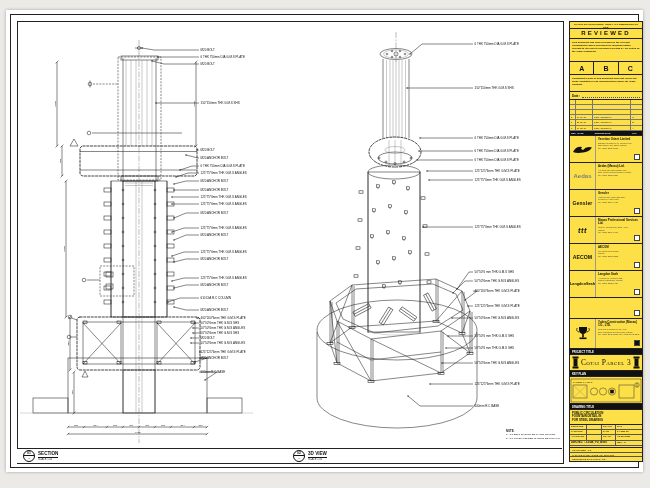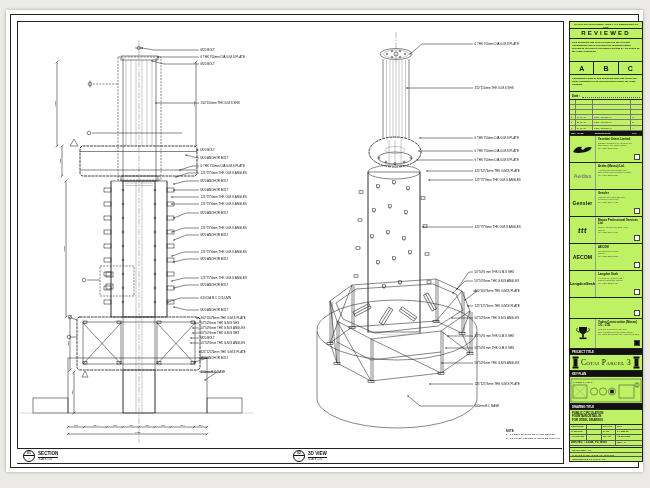--- a/index.html
+++ b/index.html
@@ -24,21 +24,21 @@
   .vg1{left:6px}.vg2{left:276px}
   .bub{width:10px;height:10px;border:1px solid #111;border-radius:50%;font-size:3.4px;font-weight:700;
        display:flex;flex-direction:column;align-items:stretch;text-align:center;line-height:1.3}
   .bub .n{border-bottom:1px solid #111}
   .vt{font-size:4.6px;font-weight:700;border-bottom:1px solid #111;line-height:1.2}
   .vs{font-size:2.6px;color:#222}
   .note{position:absolute;left:500px;top:420px;width:58px;font-size:2.5px;line-height:1.25;color:#111}
   .note b{font-size:2.7px}
   
   .tblock{position:absolute;left:563px;top:11px;width:74px;height:441px;border:1px solid #222;
-          display:flex;flex-direction:column;background:#bef264;box-sizing:border-box}
+          display:flex;flex-direction:column;background:#fde047;box-sizing:border-box}
   .tb{border-bottom:1px solid #222;box-sizing:border-box;position:relative;flex-shrink:0}
   .pre{white-space:pre-line}
   .micro{font-size:2.35px;line-height:1.2;padding:1px 2px}
   .rvhead{font-size:6px;font-weight:700;letter-spacing:2.2px;text-align:center;line-height:9px}
   .para{font-size:2.45px;font-weight:600;line-height:1.25;padding:1.5px 2px}
   .abc{display:flex;height:13px}
   .abc div{flex:1;border-right:1px solid #222;display:flex;align-items:center;justify-content:center;
            font-size:7px;font-weight:700}
   .abc div:last-child{border-right:none}
   .daterow{font-size:3px;font-weight:600;display:flex;align-items:flex-end;padding:1px 2px;height:8px}

